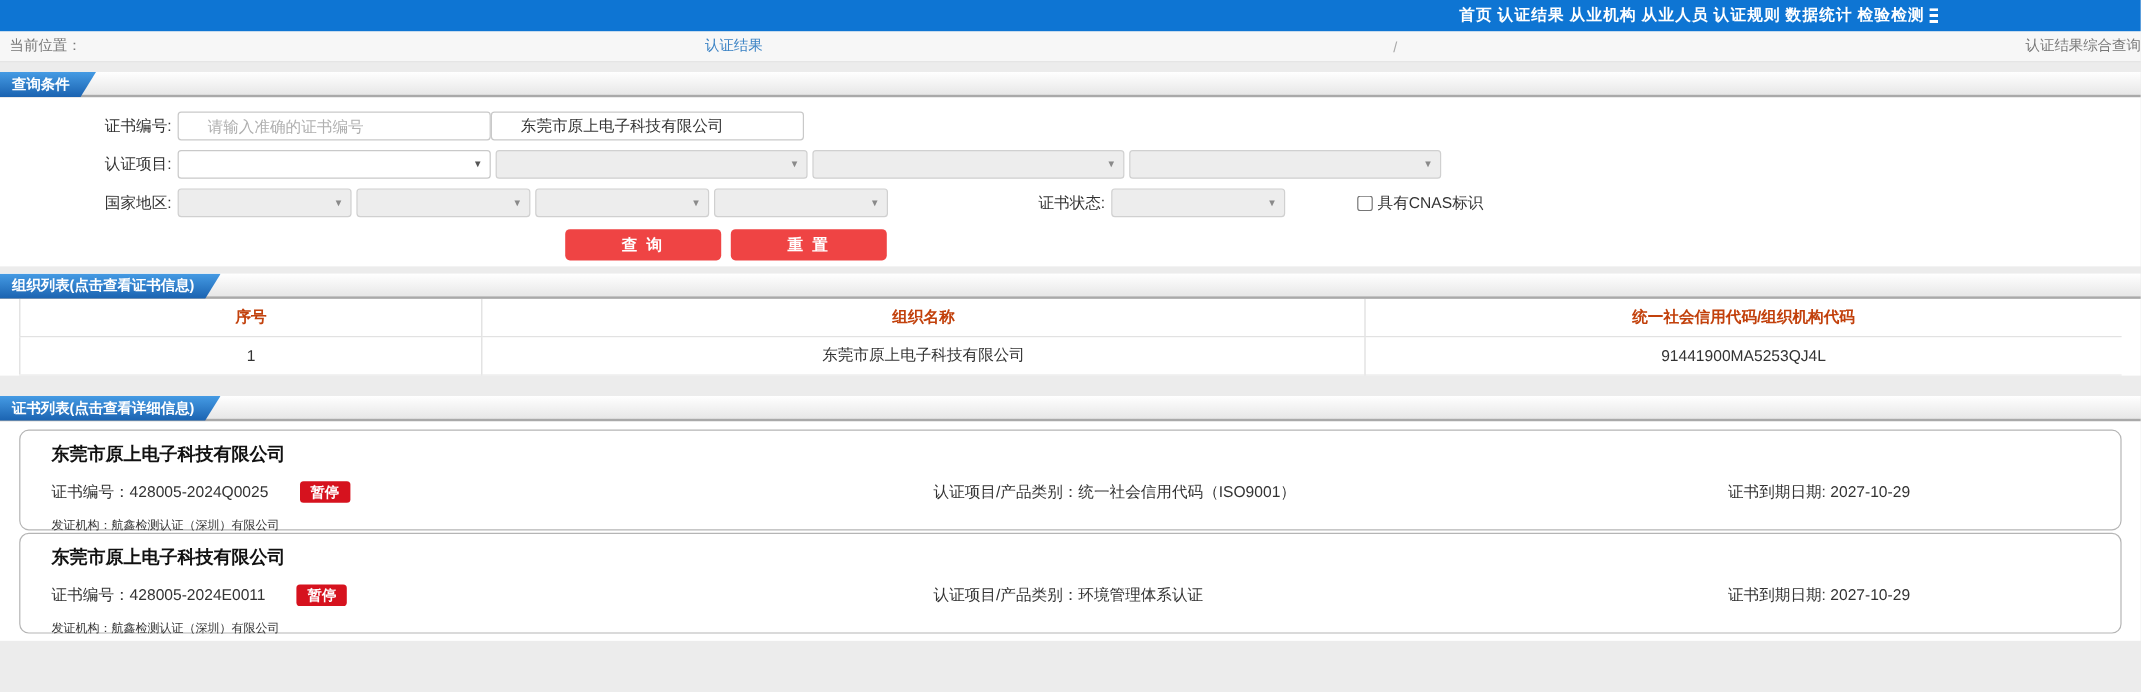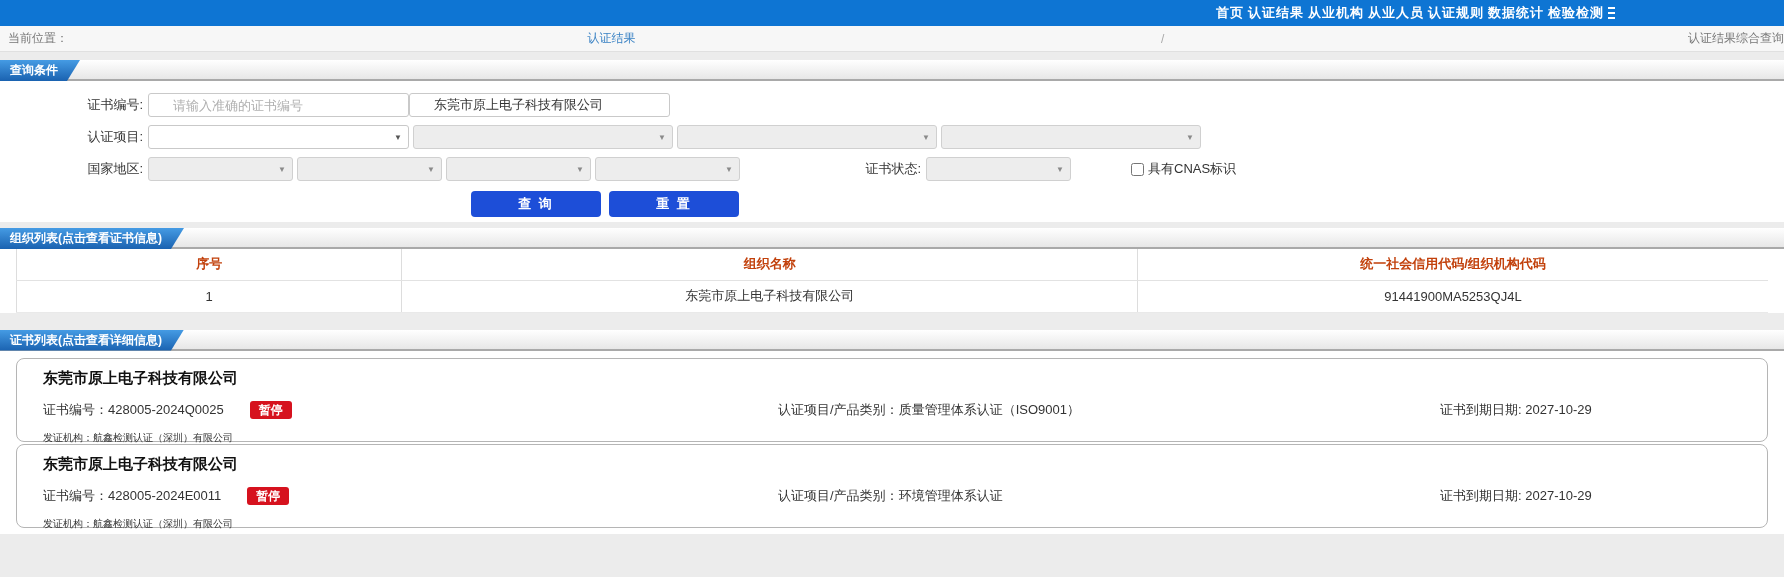--- a/index.html
+++ b/index.html
@@ -67,21 +67,21 @@
     font-size: 8px; color: #555;
   }
   .sel.disabled { background: #ededed; border-color: #d0d0d0; cursor: default; }
   .sel.disabled .arrow { color: #8a8a8a; }
   .w261 { width: 261px; } .w260 { width: 260px; } .w145 { width: 145px; }
   .status-lbl { width: 90px; text-align: right; padding-right: 5px; margin-left: 92px; flex: 0 0 auto; }
   .cnas { display: flex; align-items: center; margin-left: 56px; }
   .cnas input { width: 13px; height: 13px; margin-right: 4px; }
   .btn-row { display: flex; justify-content: center; width: 1210px; margin-top: 10px; gap: 8px; }
   .btn {
-    width: 130px; height: 26px; background: #1d4ed8; color: #fff; font-weight: bold;
+    width: 130px; height: 26px; background: #ef4444; color: #fff; font-weight: bold;
     font-size: 13px; border: none; border-radius: 4px; cursor: pointer; letter-spacing: 2px;
     font-family: "Liberation Sans", sans-serif;
   }
   
   .org-table { width: calc(100% - 32px); margin: 0 16px; border-collapse: collapse; border-left: 1px solid #ddd; }
   .org-table th {
     font-size: 13px; font-weight: bold; color: #c2410c; height: 31px;
     border-right: 1px solid #ddd; border-bottom: 1px solid #e2e2e2; text-align: center;
   }
   .org-table td {
@@ -223,21 +223,21 @@
 
   <div class="card">
     <div class="card-title">东莞市原上电子科技有限公司</div>
     <div class="card-info">
       <span class="ci-left">
         <span>证书编号：</span>
           <span>428005-2024Q0025</span>
         <span class="badge">暂停</span>
       </span>
       <span class="ci-mid">
-        <span>认证项目/产品类别：</span><span>质量管理体系认证（ISO9001）</span>
+        <span>认证项目/产品类别：</span><span>统一社会信用代码（ISO9001）</span>
       </span>
       <span class="ci-right">
         <span>证书到期日期: </span><span>2027-10-29</span>
       </span>
     </div>
     <div class="card-issuer">
       <span>发证机构：</span><span>航鑫检测认证（深圳）有限公司</span>
     </div>
   </div>
 

